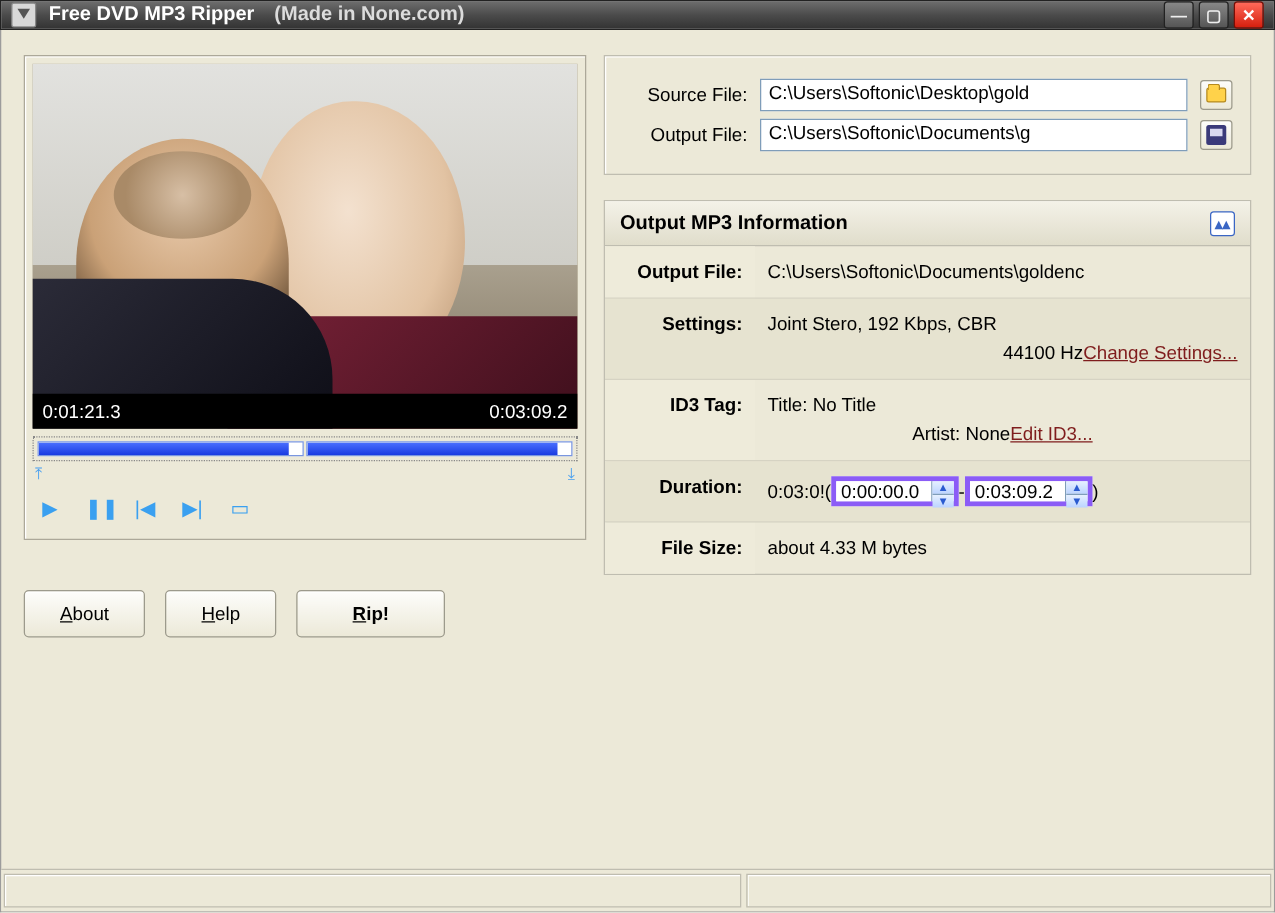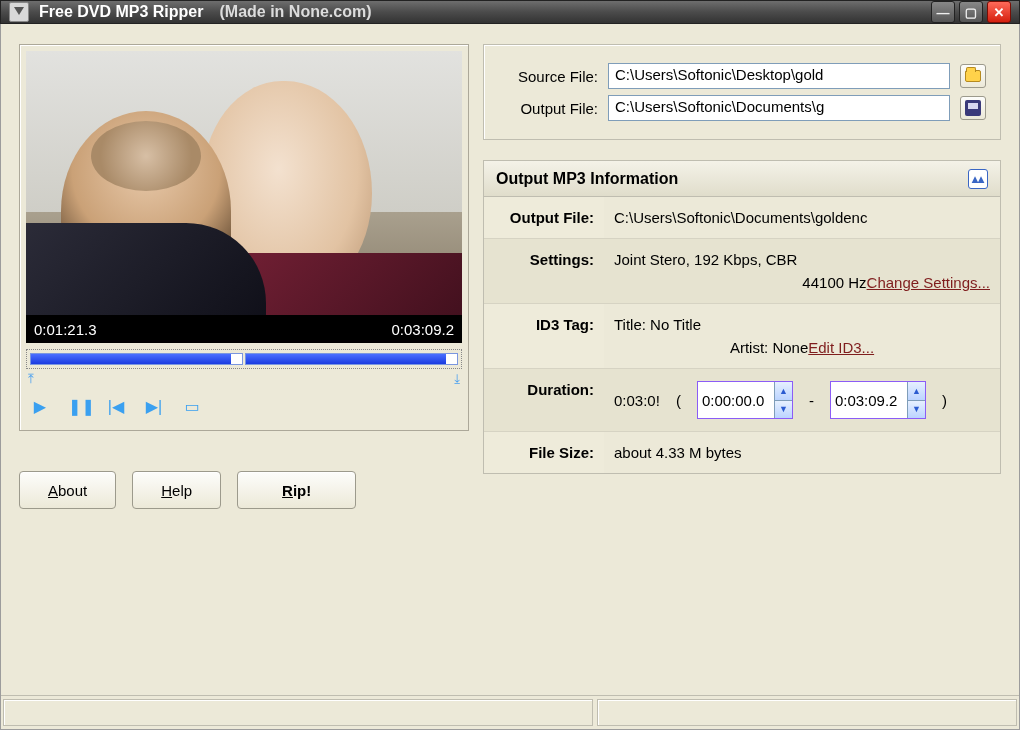--- a/index.html
+++ b/index.html
@@ -246,25 +246,25 @@
   border-radius: 3px;
 }
 .info-table { width:100%; border-collapse: collapse;}
 .info-table tr { }
 .info-table td { padding: 12px 10px; vertical-align: top; font-size: 15px; border-bottom: 1px solid #d6d3c3;}
 .info-table tr:last-child td { border-bottom: none;}
 .info-table td.key { width: 120px; text-align: right; font-weight: bold; background:#eeebda;}
 .info-table tr.alt td { background:#e6e3d0;}
 .info-table tr.alt td.key { background:#e6e3d0;}
 .link { color: #7f1d1d; text-decoration: underline; cursor: pointer;}
-.dur-row { display:flex; align-items:center; gap:16px; flex-wrap: nowrap;}
+.dur-row { display:flex; align-items:center; gap:0; flex-wrap: nowrap;}
 .spin {
   display:flex; align-items:flex-start;
-  border: 1px solid #8b5cf6; background:#fff;
-  height: 38px;
+  border: 4px solid #8b5cf6; background:#fff;
+  height: 24px;
 }
 .spin input {
   border:none; width:76px; padding:0 4px; font-size:15px; height:100%;
 }
 .spin .arrows {
   width:18px; height:100%; display:flex; flex-direction:column;
   border-left:1px solid #7f9db9;
 }
 .spin .arrows div{
   flex:1; display:flex; align-items:center; justify-content:center;

